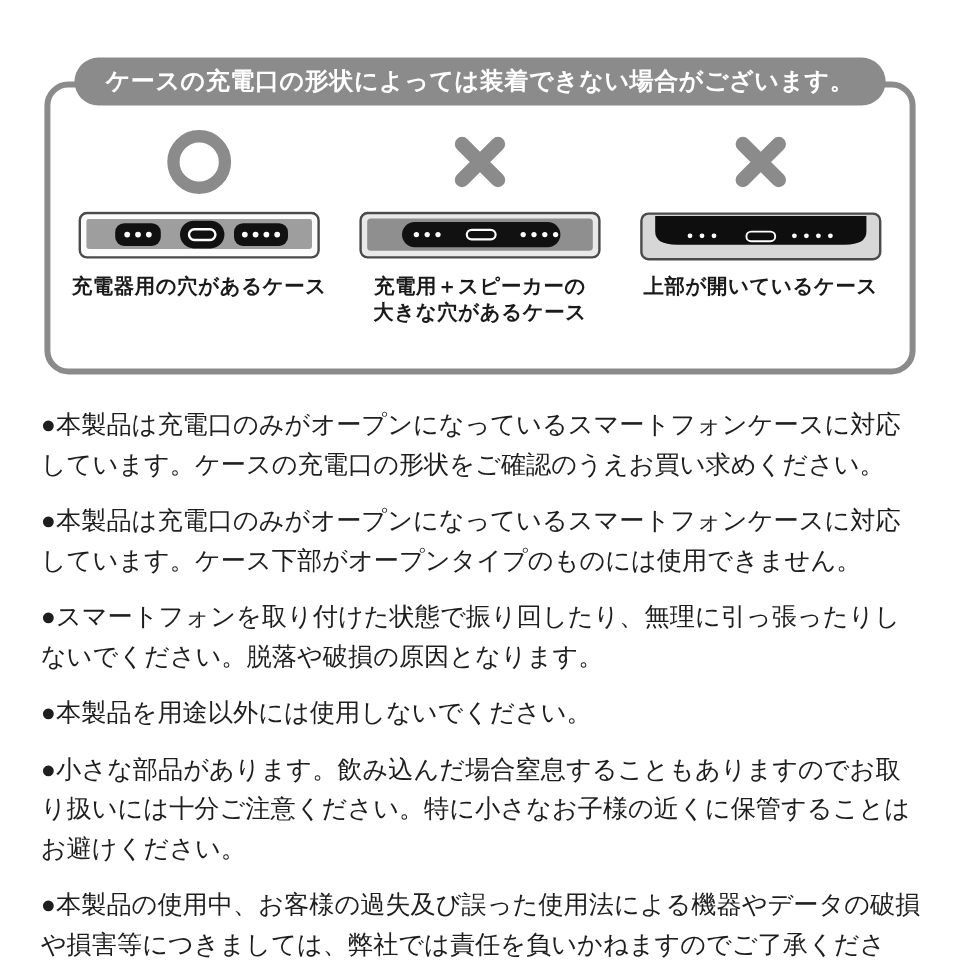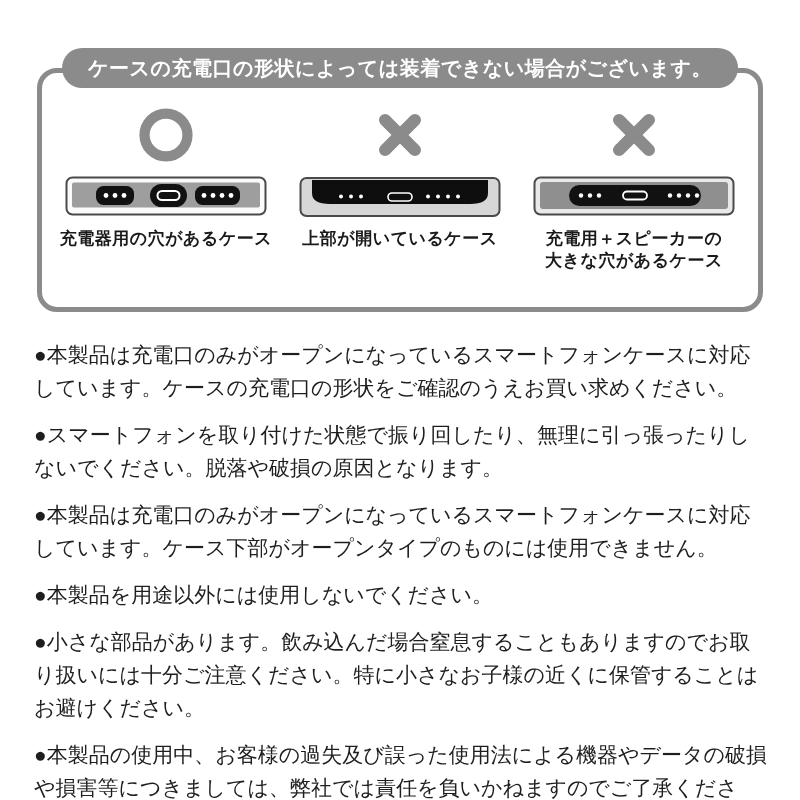--- a/index.html
+++ b/index.html
@@ -123,66 +123,66 @@
         <div class="case-label">充電器用の穴があるケース</div>
       </div>
 
       <div class="case-col">
         <div class="mark-wrap">
           <svg width="56" height="56" viewBox="0 0 60 60">
             <path d="M14 14 L46 46 M46 14 L14 46" stroke="#8b8b8b" stroke-width="13" stroke-linecap="round"></path>
           </svg>
         </div>
         <div class="phone-wrap">
-          <svg width="202" height="42" viewBox="0 0 202 42">
-            <rect x="1.5" y="2" width="199" height="38" rx="6" fill="#d7d7d7" stroke="#4a4a4a" stroke-width="2"></rect>
-            <path d="M13 4 H189 V17 Q189 28 171 28 H31 Q13 28 13 17 Z" fill="#0e0e0e"></path>
-            <circle cx="42" cy="20.5" r="2" fill="#ffffff"></circle>
-            <circle cx="52" cy="20.5" r="2" fill="#ffffff"></circle>
-            <circle cx="62" cy="20.5" r="2" fill="#ffffff"></circle>
-            <rect x="89" y="17" width="24" height="8" rx="4" fill="none" stroke="#ffffff" stroke-width="1.6"></rect>
-            <circle cx="129" cy="20.5" r="2" fill="#ffffff"></circle>
-            <circle cx="139" cy="20.5" r="2" fill="#ffffff"></circle>
-            <circle cx="149" cy="20.5" r="2" fill="#ffffff"></circle>
-            <circle cx="159" cy="20.5" r="2" fill="#ffffff"></circle>
-          </svg>
-        </div>
-        <div class="case-label">上部が開いているケース</div>
-      </div>
-
-      <div class="case-col">
-        <div class="mark-wrap">
-          <svg width="56" height="56" viewBox="0 0 60 60">
-            <path d="M14 14 L46 46 M46 14 L14 46" stroke="#8b8b8b" stroke-width="13" stroke-linecap="round"></path>
-          </svg>
-        </div>
-        <div class="phone-wrap">
           <svg width="202" height="40" viewBox="0 0 202 40">
             <rect x="1.5" y="1.5" width="199" height="37" rx="6" fill="#e9e9e9" stroke="#4a4a4a" stroke-width="2"></rect>
             <rect x="7" y="6" width="188" height="27" rx="3" fill="#8f8f8f"></rect>
             <rect x="36" y="9" width="132" height="21" rx="10.5" fill="#111111"></rect>
             <circle cx="48" cy="19.5" r="2.2" fill="#ffffff"></circle>
             <circle cx="57" cy="19.5" r="2.2" fill="#ffffff"></circle>
             <circle cx="66" cy="19.5" r="2.2" fill="#ffffff"></circle>
             <rect x="90" y="15.5" width="24" height="8" rx="4" fill="none" stroke="#ffffff" stroke-width="1.8"></rect>
             <circle cx="137" cy="19.5" r="2.2" fill="#ffffff"></circle>
             <circle cx="146" cy="19.5" r="2.2" fill="#ffffff"></circle>
             <circle cx="155" cy="19.5" r="2.2" fill="#ffffff"></circle>
             <circle cx="164" cy="19.5" r="2.2" fill="#ffffff"></circle>
           </svg>
         </div>
         <div class="case-label">充電用＋スピーカーの
 大きな穴があるケース</div>
       </div>
 
+      <div class="case-col">
+        <div class="mark-wrap">
+          <svg width="56" height="56" viewBox="0 0 60 60">
+            <path d="M14 14 L46 46 M46 14 L14 46" stroke="#8b8b8b" stroke-width="13" stroke-linecap="round"></path>
+          </svg>
+        </div>
+        <div class="phone-wrap">
+          <svg width="202" height="42" viewBox="0 0 202 42">
+            <rect x="1.5" y="2" width="199" height="38" rx="6" fill="#d7d7d7" stroke="#4a4a4a" stroke-width="2"></rect>
+            <path d="M13 4 H189 V17 Q189 28 171 28 H31 Q13 28 13 17 Z" fill="#0e0e0e"></path>
+            <circle cx="42" cy="20.5" r="2" fill="#ffffff"></circle>
+            <circle cx="52" cy="20.5" r="2" fill="#ffffff"></circle>
+            <circle cx="62" cy="20.5" r="2" fill="#ffffff"></circle>
+            <rect x="89" y="17" width="24" height="8" rx="4" fill="none" stroke="#ffffff" stroke-width="1.6"></rect>
+            <circle cx="129" cy="20.5" r="2" fill="#ffffff"></circle>
+            <circle cx="139" cy="20.5" r="2" fill="#ffffff"></circle>
+            <circle cx="149" cy="20.5" r="2" fill="#ffffff"></circle>
+            <circle cx="159" cy="20.5" r="2" fill="#ffffff"></circle>
+          </svg>
+        </div>
+        <div class="case-label">上部が開いているケース</div>
+      </div>
+
     </div>
   </section>
 
   <section class="warnings">
     <p>●本製品は充電口のみがオープンになっているスマートフォンケースに対応しています。ケースの充電口の形状をご確認のうえお買い求めください。</p>
+    <p>●本製品は充電口のみがオープンになっているスマートフォンケースに対応しています。ケース下部がオープンタイプのものには使用できません。</p>
     <p>●スマートフォンを取り付けた状態で振り回したり、無理に引っ張ったりしないでください。脱落や破損の原因となります。</p>
-    <p>●本製品は充電口のみがオープンになっているスマートフォンケースに対応しています。ケース下部がオープンタイプのものには使用できません。</p>
     <p>●本製品を用途以外には使用しないでください。</p>
     <p>●小さな部品があります。飲み込んだ場合窒息することもありますのでお取り扱いには十分ご注意ください。特に小さなお子様の近くに保管することはお避けください。</p>
     <p>●本製品の使用中、お客様の過失及び誤った使用法による機器やデータの破損や損害等につきましては、弊社では責任を負いかねますのでご了承ください。</p>
   </section>
 
 </div>
 
 </body></html>

